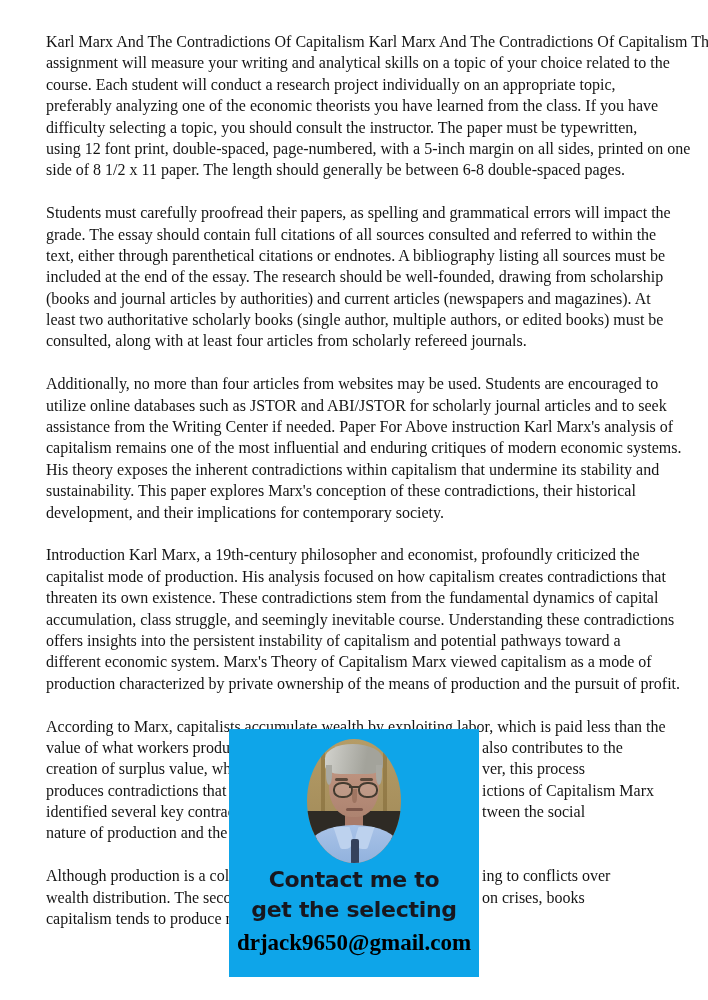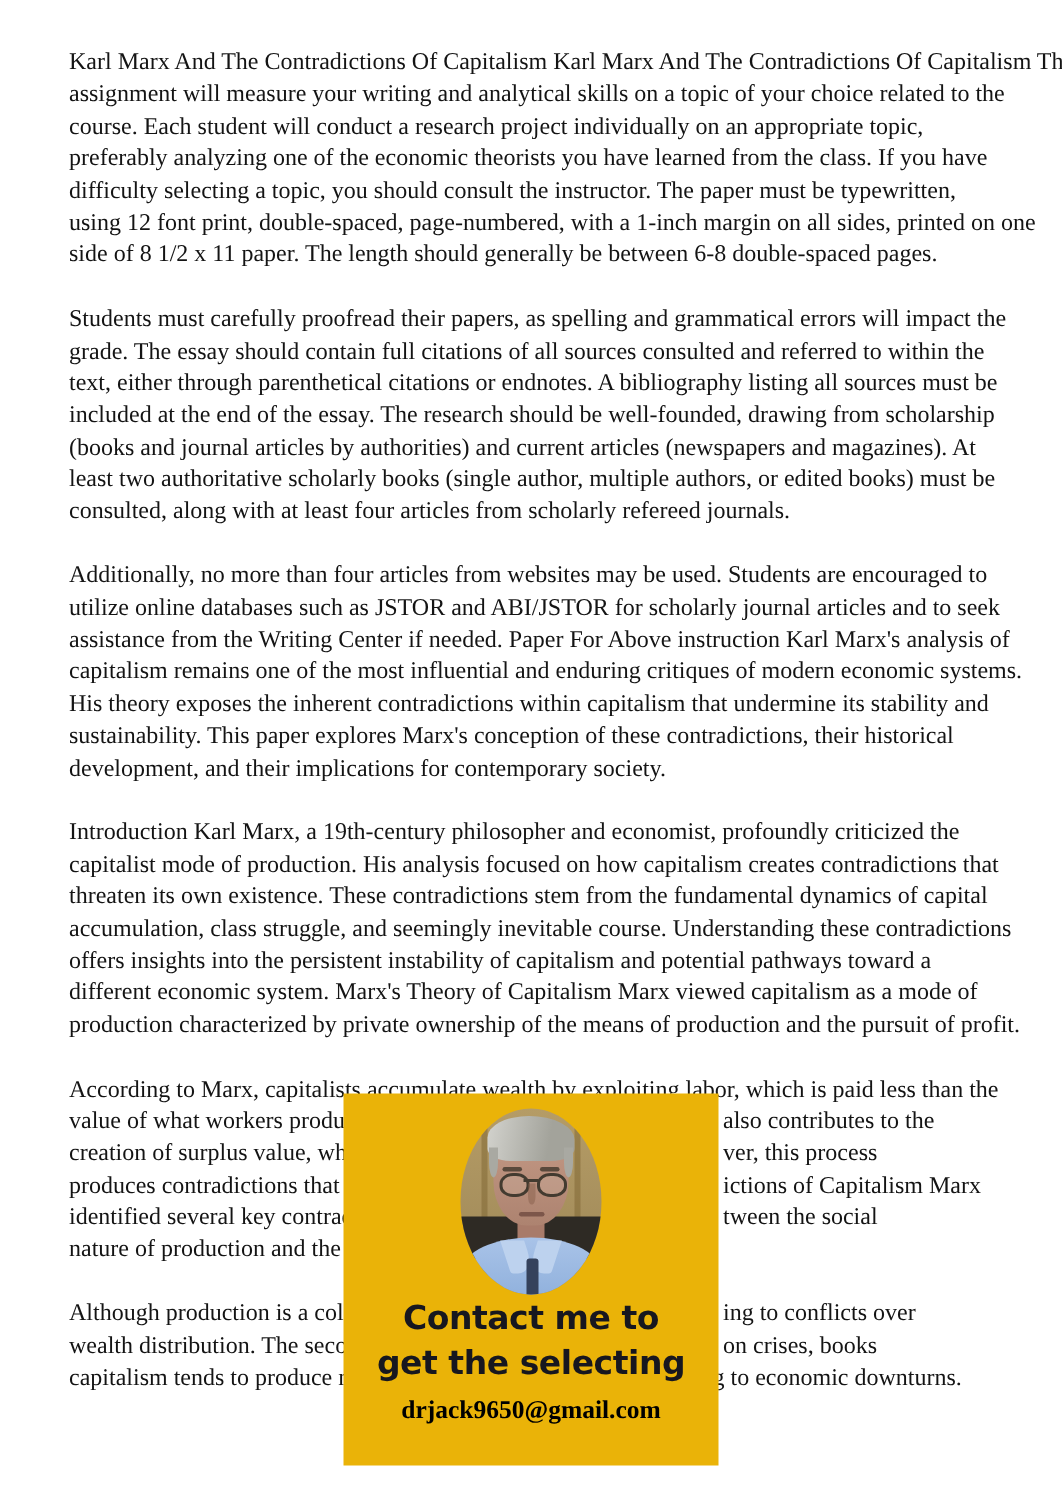--- a/index.html
+++ b/index.html
@@ -23,21 +23,21 @@
     z-index:5;
   }
   .ad-text {
     position:absolute; left:0; top:136px; width:100%;
     text-align:center; font-family:"DejaVu Sans", sans-serif;
     font-weight:700; font-size:22px; line-height:30px; letter-spacing:-0.3px;
   }
   .ad-email {
     position:absolute; left:0; top:201px; width:100%;
     text-align:center; font-family:"Liberation Serif", serif;
-    font-weight:700; font-size:17px;
+    font-weight:700; font-size:23px;
   }
 
   
   .photo {
     position:absolute; left:78px; top:10px; width:94px; height:124px;
     border-radius:50%; overflow:hidden;
     background:linear-gradient(#b59c66, #9c8656);
   }
   .ph-panel { position:absolute; top:0; bottom:0; width:4px; background:rgba(120,95,45,.45); }
   .ph-panel.p1 { left:14px; } .ph-panel.p2 { right:14px; }
@@ -74,21 +74,21 @@
 
 <div class="page" style="background: rgb(255, 255, 255);">
 
   <div class="doc" style="color: rgb(20, 20, 20);">
       <div class="para">
         <div class="line">Karl Marx And The Contradictions Of Capitalism Karl Marx And The Contradictions Of Capitalism This</div>
         <div class="line">assignment will measure your writing and analytical skills on a topic of your choice related to the</div>
         <div class="line">course. Each student will conduct a research project individually on an appropriate topic,</div>
         <div class="line">preferably analyzing one of the economic theorists you have learned from the class. If you have</div>
         <div class="line">difficulty selecting a topic, you should consult the instructor. The paper must be typewritten,</div>
-        <div class="line">using 12 font print, double-spaced, page-numbered, with a 1-inch margin on all sides, printed on one</div>
+        <div class="line">using 12 font print, double-spaced, page-numbered, with a 5-inch margin on all sides, printed on one</div>
         <div class="line">side of 8 1/2 x 11 paper. The length should generally be between 6-8 double-spaced pages.</div>
       </div>
       <div class="para">
         <div class="line">Students must carefully proofread their papers, as spelling and grammatical errors will impact the</div>
         <div class="line">grade. The essay should contain full citations of all sources consulted and referred to within the</div>
         <div class="line">text, either through parenthetical citations or endnotes. A bibliography listing all sources must be</div>
         <div class="line">included at the end of the essay. The research should be well-founded, drawing from scholarship</div>
         <div class="line">(books and journal articles by authorities) and current articles (newspapers and magazines). At</div>
         <div class="line">least two authoritative scholarly books (single author, multiple authors, or edited books) must be</div>
         <div class="line">consulted, along with at least four articles from scholarly refereed journals.</div>
@@ -115,25 +115,25 @@
         <div class="line">According to Marx, capitalists accumulate wealth by exploiting labor, which is paid less than the</div>
         <div class="line"><span>value of what workers produce.</span><span class="rfrag" style="left: 436px;">also contributes to the</span></div>
         <div class="line"><span>creation of surplus value, which</span><span class="rfrag" style="left: 436px; text-align: center;">ver, this process</span></div>
         <div class="line"><span>produces contradictions that eve</span><span class="rfrag" style="left: 436px;">ictions of Capitalism Marx</span></div>
         <div class="line"><span>identified several key contradict</span><span class="rfrag" style="left: 436px;">tween the social</span></div>
         <div class="line"><span>nature of production and the pri</span></div>
       </div>
       <div class="para">
         <div class="line"><span>Although production is a collect</span><span class="rfrag" style="left: 436px;">ing to conflicts over</span></div>
         <div class="line"><span>wealth distribution. The second</span><span class="rfrag" style="left: 436px;">on crises, books</span></div>
-        <div class="line"><span>capitalism tends to produce mor</span><span class="rfrag" style="left: 429px;">g to economic downturns.</span></div>
+        <div class="line"><span>capitalism tends to produce mor</span></div>
       </div>
     </div>
 
-  <div class="ad" style="background: #eab308;">
+  <div class="ad" style="background: #0ea5e9;">
     <div class="photo" title="portrait of elderly man with gray hair, glasses and light blue shirt">
       <div class="ph-panel p1"></div>
       <div class="ph-panel p2"></div>
       <div class="ph-band"></div>
       <div class="ph-neck"></div>
       <div class="ph-shirt"></div>
       <div class="ph-collar-l"></div>
       <div class="ph-collar-r"></div>
       <div class="ph-tie"></div>
       <div class="ph-head"></div>

